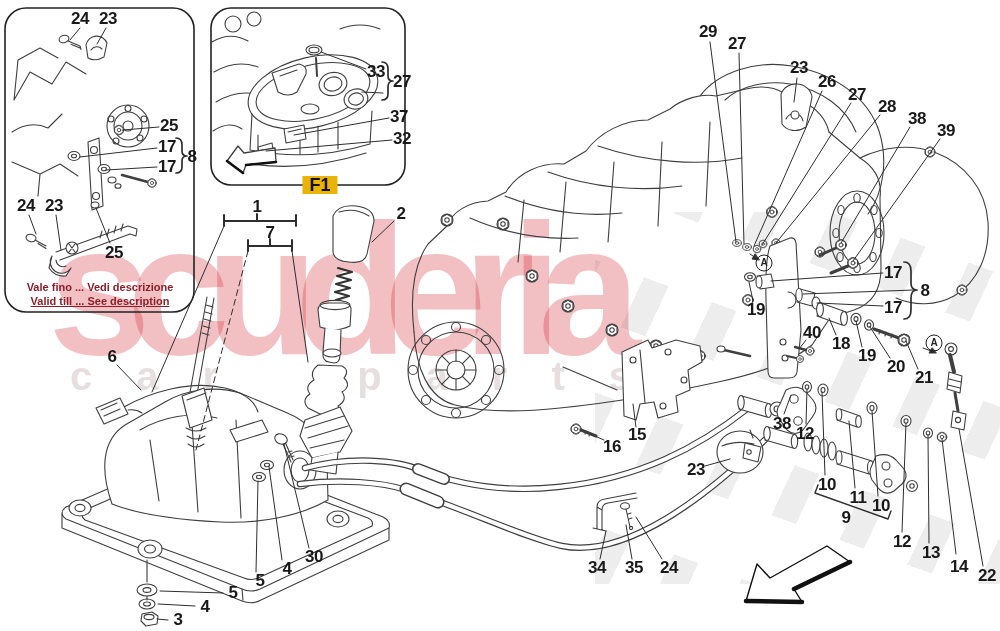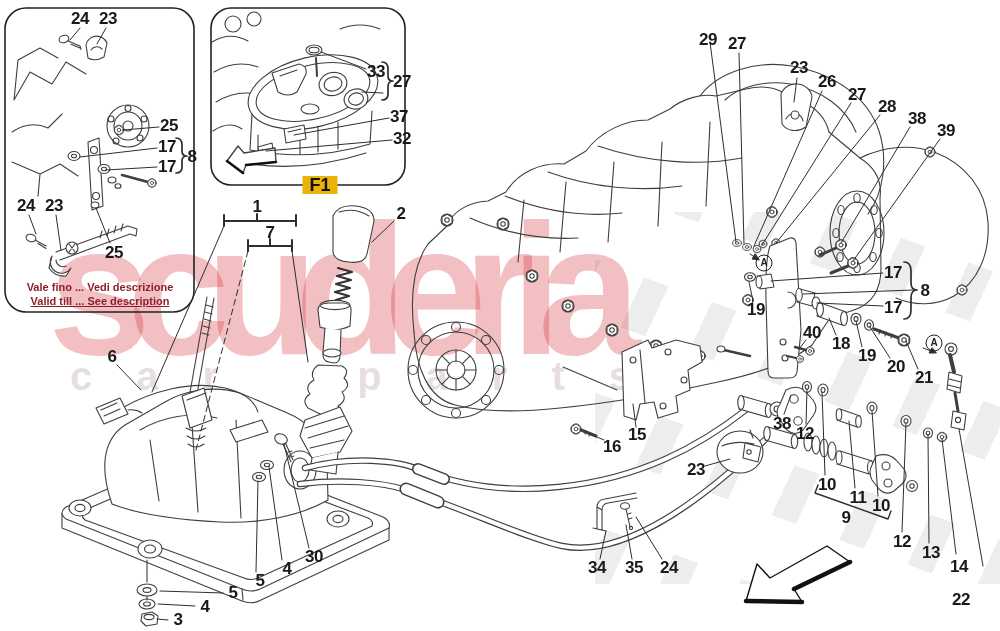--- a/index.html
+++ b/index.html
@@ -409,21 +409,21 @@
       <span class="callout" style="left: 54px; top: 205px;">23</span>
       <span class="callout" style="left: 114px; top: 252px;">25</span>
       <span class="callout" style="left: 376px; top: 71px;">33</span>
       <span class="callout" style="left: 402px; top: 81px;">27</span>
       <span class="callout" style="left: 399px; top: 116px;">37</span>
       <span class="callout" style="left: 402px; top: 138px;">32</span>
       <span class="callout" style="left: 257px; top: 206px;">1</span>
       <span class="callout" style="left: 270px; top: 232px;">7</span>
       <span class="callout" style="left: 401px; top: 213px;">2</span>
       <span class="callout" style="left: 112px; top: 356px;">6</span>
-      <span class="callout" style="left: 708px; top: 31px; margin-top: 8px;">29</span>
+      <span class="callout" style="left: 708px; top: 31px;">29</span>
       <span class="callout" style="left: 737px; top: 43px;">27</span>
       <span class="callout" style="left: 799px; top: 67px;">23</span>
       <span class="callout" style="left: 827px; top: 81px; text-align: right;">26</span>
       <span class="callout" style="left: 857px; top: 94px;">27</span>
       <span class="callout" style="left: 887px; top: 106px;">28</span>
       <span class="callout" style="left: 917px; top: 118px;">38</span>
       <span class="callout" style="left: 946px; top: 130px;">39</span>
       <span class="callout" style="left: 893px; top: 272px;">17</span>
       <span class="callout" style="left: 925px; top: 290px;">8</span>
       <span class="callout" style="left: 893px; top: 307px;">17</span>
@@ -447,21 +447,21 @@
       <span class="callout" style="left: 178px; top: 619px;">3</span>
       <span class="callout" style="left: 782px; top: 423px;">38</span>
       <span class="callout" style="left: 805px; top: 433px;">12</span>
       <span class="callout" style="left: 827px; top: 484px;">10</span>
       <span class="callout" style="left: 858px; top: 497px;">11</span>
       <span class="callout" style="left: 881px; top: 505px;">10</span>
       <span class="callout" style="left: 846px; top: 517px;">9</span>
       <span class="callout" style="left: 902px; top: 541px;">12</span>
       <span class="callout" style="left: 931px; top: 552px;">13</span>
       <span class="callout" style="left: 959px; top: 566px;">14</span>
-      <span class="callout" style="left: 961px; top: 575px; margin-top: 24px;">22</span>
+      <span class="callout" style="left: 987px; top: 575px;">22</span>
     </div>
 
   <div class="layer">
       <span class="marker" style="left: 764px; top: 263px;">A</span>
       <span class="marker" style="left: 934px; top: 343px;">A</span>
     </div>
 
   <div class="caption" id="cap1">Vale fino ... Vedi descrizione</div>
   <div class="caption" id="cap2">Valid till ... See description</div>
 

